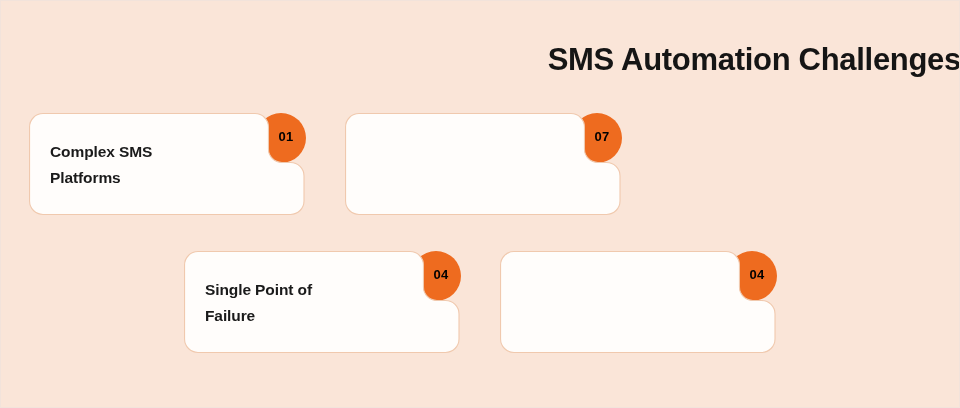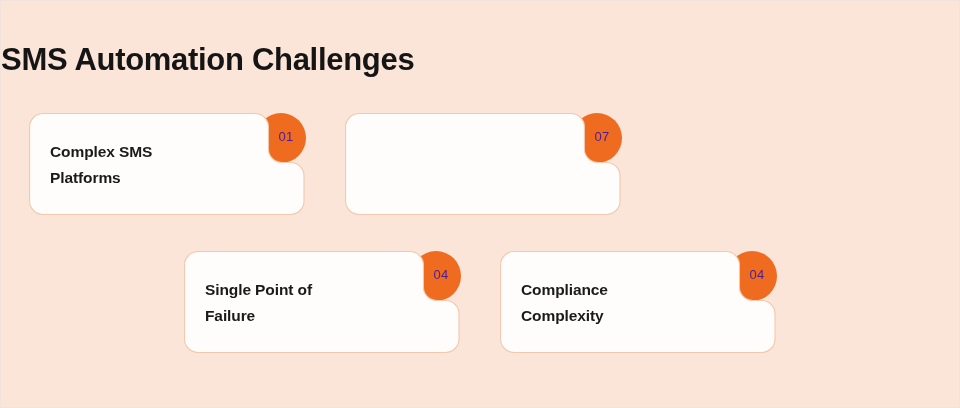--- a/index.html
+++ b/index.html
@@ -23,21 +23,21 @@
     border: 1px solid #f2e3db;
     overflow: hidden;
   }
 
   
   #page-title {
     position: absolute;
     top: 40px;
     left: 0;
     width: 960px;
-    text-align: left;
+    text-align: right;
     font-size: 31px;
     font-weight: 700;
     letter-spacing: -0.3px;
     color: #151515;
     line-height: 38px;
     white-space: nowrap;
   }
 
   
   .card-row {
@@ -71,22 +71,22 @@
     height: 50px;
     border-radius: 50%;
     background: #ee6b1f;
     z-index: 1;
     display: flex;
     align-items: center;
     justify-content: center;
   }
   .card-badge-label {
     font-size: 13px;
-    font-weight: 400;
-    color: #4c1d95;
+    font-weight: 700;
+    color: #000000;
     letter-spacing: 0.2px;
     line-height: 1;
     
     transform: translate(5px, -2px);
   }
 
   
   .card-shape {
     position: absolute;
     inset: 0;
@@ -220,19 +220,17 @@
                    L 261.55 49.45
                    A 13.45 13.45 0 0 1 275 62.9
                    L 275 88
                    A 13.45 13.45 0 0 1 261.55 101.45
                    L 14 101.45
                    A 13.45 13.45 0 0 1 0.55 88
                    L 0.55 14
                    A 13.45 13.45 0 0 1 14 0.55 Z"></path>
         </svg>
       </div>
-      <div class="card-text">Compliance
-Complexity</div>
     </div>
 
   </div>
 
 </div>
 
 </body></html>

